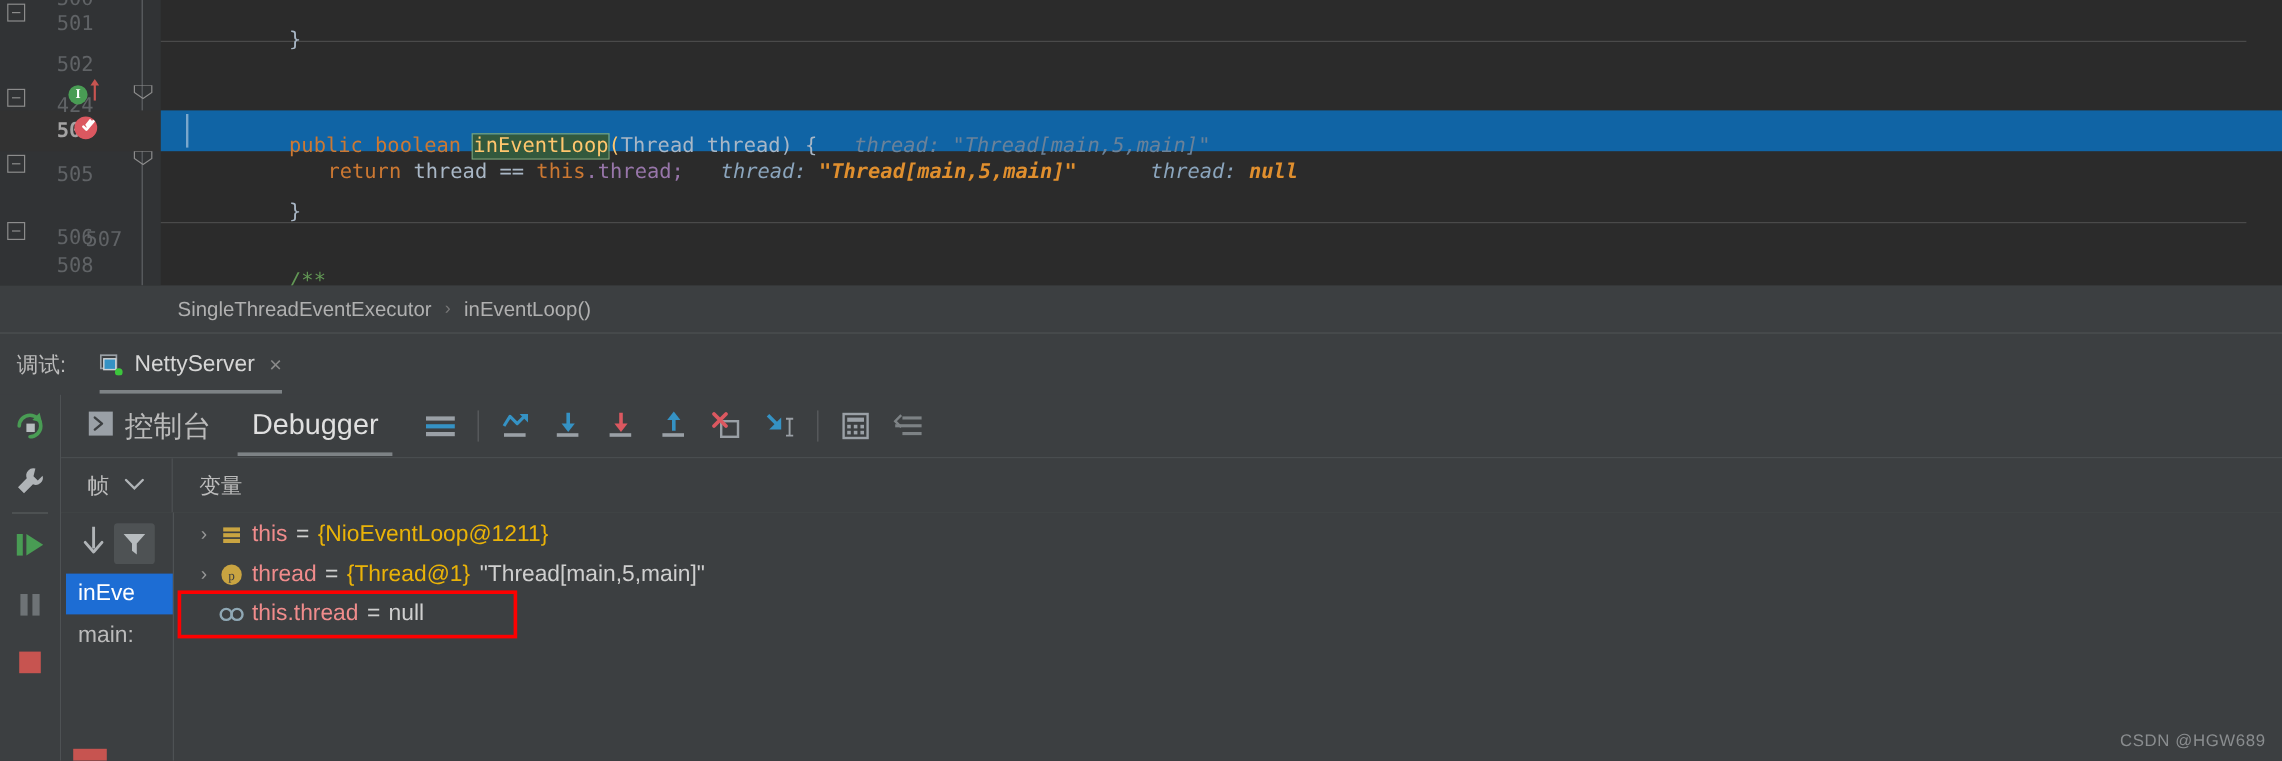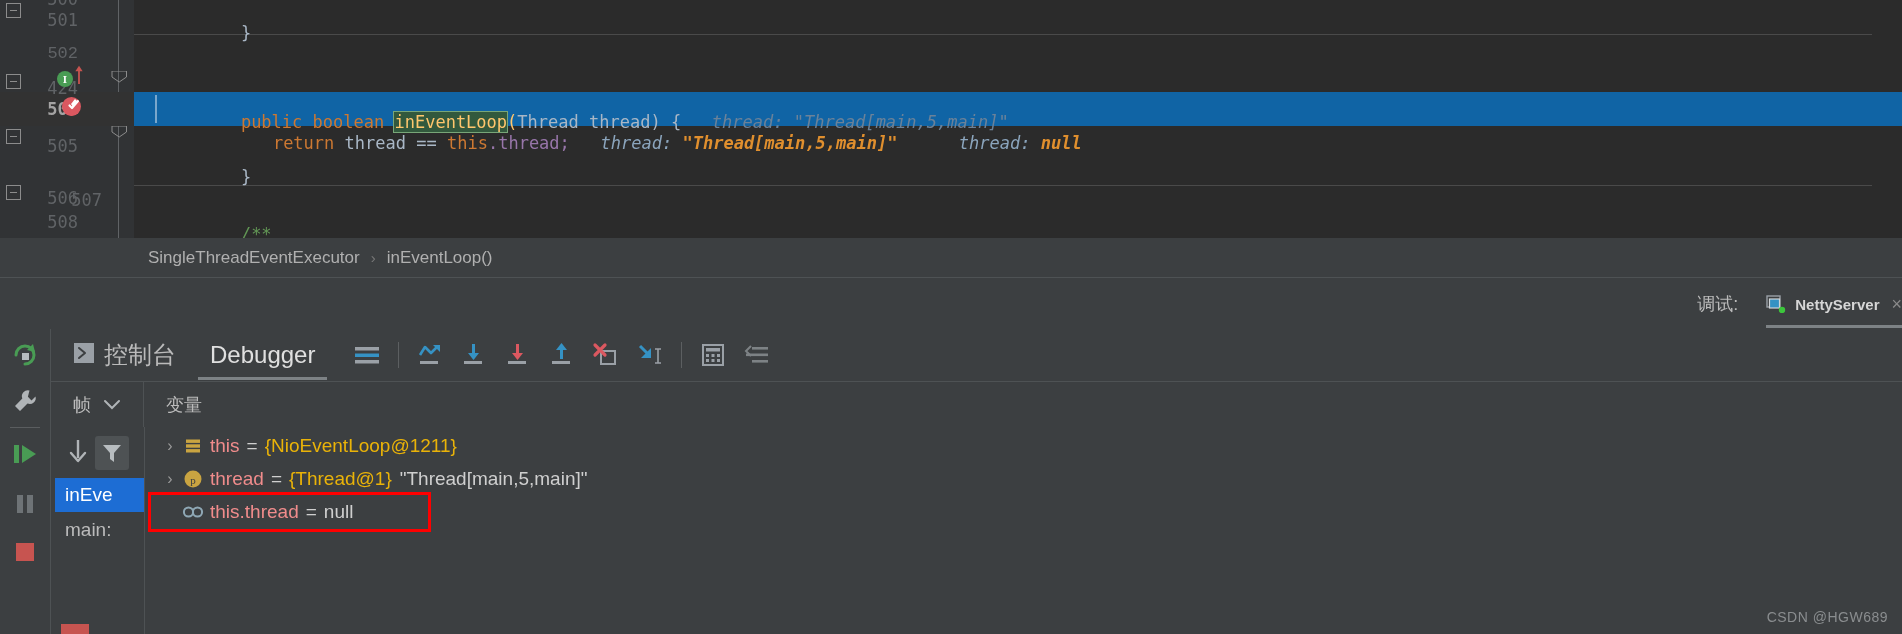--- a/index.html
+++ b/index.html
@@ -94,30 +94,30 @@
     background:#3c3f41;display:flex;align-items:center;
     padding-left:148px;box-sizing:border-box;
   }
   .bc-item{color:#b0b0b0;font-size:17px;}
   .bc-sep{color:#787878;font-size:15px;margin:0 11px;}
 
   
   .dbg-head{
     position:absolute;left:0;top:277px;width:1902px;height:52px;
     background:#3c3f41;border-top:1px solid #4e5254;
-    display:flex;align-items:center;justify-content:flex-end;
+    display:flex;align-items:center;
   }
   .dbg-label{
     color:#bbbbbb;font-size:18px;margin-left:14px;
   }
   .dbg-tab{
     display:flex;align-items:center;margin-left:28px;position:relative;
     height:52px;
   }
-  .dbg-tab .t-label{color:#d6d6d6;font-size:15px;margin-left:9px;font-weight:bold;}
+  .dbg-tab .t-label{color:#d6d6d6;font-size:19px;margin-left:9px;}
   .dbg-tab .t-close{color:#8a8a8a;font-size:18px;margin-left:12px;}
   .tab-underline{
     position:absolute;left:0;bottom:2px;height:3px;background:#7d8285;width:100%;
   }
   .app-icon{
     position:relative;width:20px;height:18px;
   }
 
   
   .rail{
@@ -230,21 +230,21 @@
     <div class="hl-row cur-gutter" style="top:92px;left:0;width:134px;"></div>
 
     <div class="hl-row" style="top:92px;left:134px;right:0;"></div>
     <div class="caret" style="left:155px;top:95px;"></div>
 
     <div class="sep" style="top:34px;"></div>
     <div class="sep" style="top:185px;"></div>
 
     <div class="lnum" style="top:-18px;">500</div>
     <div class="lnum" style="top:3px;">501</div>
-    <div class="lnum" style="top:37px;font-family:Liberation Mono, monospace;">502</div>
+    <div class="lnum" style="top:37px;">502</div>
     <div class="lnum" style="top:71px;">424</div>
     <div class="lnum cur" style="top:92px;">504</div>
     <div class="lnum" style="top:129px;">505</div>
     <div class="lnum" style="top:164px;margin-top:17px;">506</div>
     <div class="lnum" style="top:183px;padding-left:24px;">507</div>
     <div class="lnum" style="top:205px;">508</div>
 
     <div class="run-icon" style="left:57px;top:71px;">I</div>
     <svg class="arrow-up" style="left:73px;top:64px;" viewBox="0 0 12 22">
       <path d="M6 22 L6 5" stroke="#c75450" stroke-width="2" fill="none"></path>

